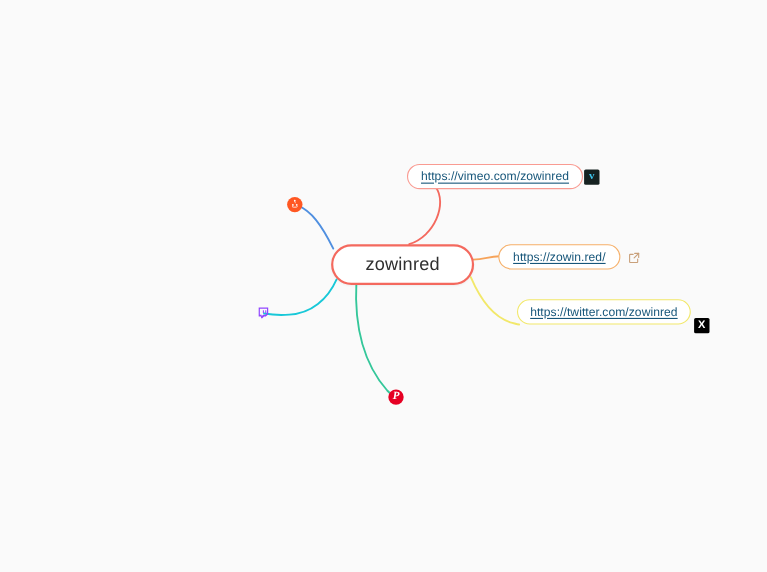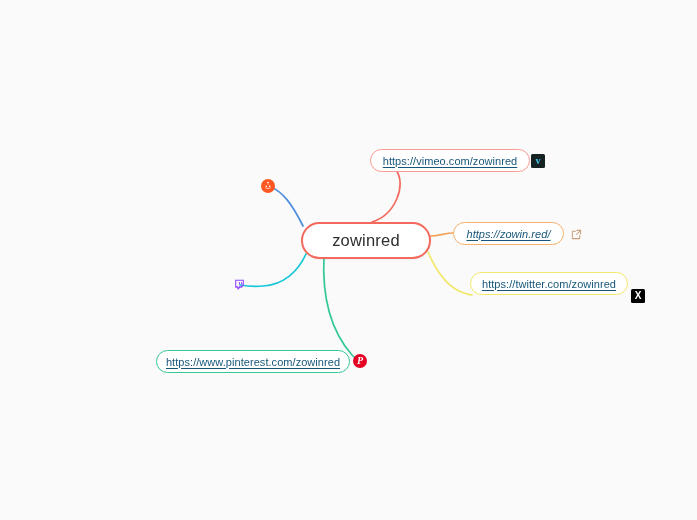--- a/index.html
+++ b/index.html
@@ -157,21 +157,21 @@
   <span class="favicon fi-reddit" style="left:261px; top:179px;">
     <svg viewBox="0 0 24 24" fill="currentColor" aria-hidden="true">
       <circle cx="8.5" cy="12.5" r="1.6" fill="#ffffff"></circle>
       <circle cx="15.5" cy="12.5" r="1.6" fill="#ffffff"></circle>
       <path d="M7.5 16c1.3 1.2 7.7 1.2 9 0" stroke="#ffffff" stroke-width="1.5" fill="none" stroke-linecap="round"></path>
       <circle cx="12" cy="5" r="1.6" fill="#ffffff"></circle>
       <path d="M12 6.6 L13.4 9.5" stroke="#ffffff" stroke-width="1.2" fill="none"></path>
     </svg>
   </span>
 
-  <div class="node node-leaf b-zowin" style="left:453px; top:222px; width:111px;font-style:italic;">
+  <div class="node node-leaf b-zowin" style="left:453px; top:222px; width:111px;">
     <span class="leaf-link">https://zowin.red/</span>
   </div>
   <span class="favicon fi-external" style="left:569px; top:227px;">
     <svg viewBox="0 0 24 24" fill="none" stroke="currentColor" stroke-width="2.2" stroke-linecap="round" stroke-linejoin="round" aria-hidden="true">
       <path d="M13 3h8v8"></path>
       <path d="M21 3l-9 9"></path>
       <path d="M19 14v6a1 1 0 0 1-1 1H4a1 1 0 0 1-1-1V6a1 1 0 0 1 1-1h6"></path>
     </svg>
   </span>
 
@@ -181,18 +181,15 @@
       <rect x="11" y="7.5" width="1.8" height="4.6"></rect>
       <rect x="15" y="7.5" width="1.8" height="4.6"></rect>
     </svg>
   </span>
 
   <div class="node node-leaf b-twitter" style="left:470px; top:272px; width:158px;">
     <span class="leaf-link">https://twitter.com/zowinred</span>
   </div>
   <span class="favicon fi-twitter" style="left:631px; top:289px;">X</span>
 
-  <div class="node node-leaf b-pinterest" style="left:156px; top:350px; width:194px;">
-    <span class="leaf-link">https://www.pinterest.com/zowinred</span>
-  </div>
   <span class="favicon fi-pinterest" style="left:353px; top:354px;">P</span>
 
 </div>
 
 </body></html>

